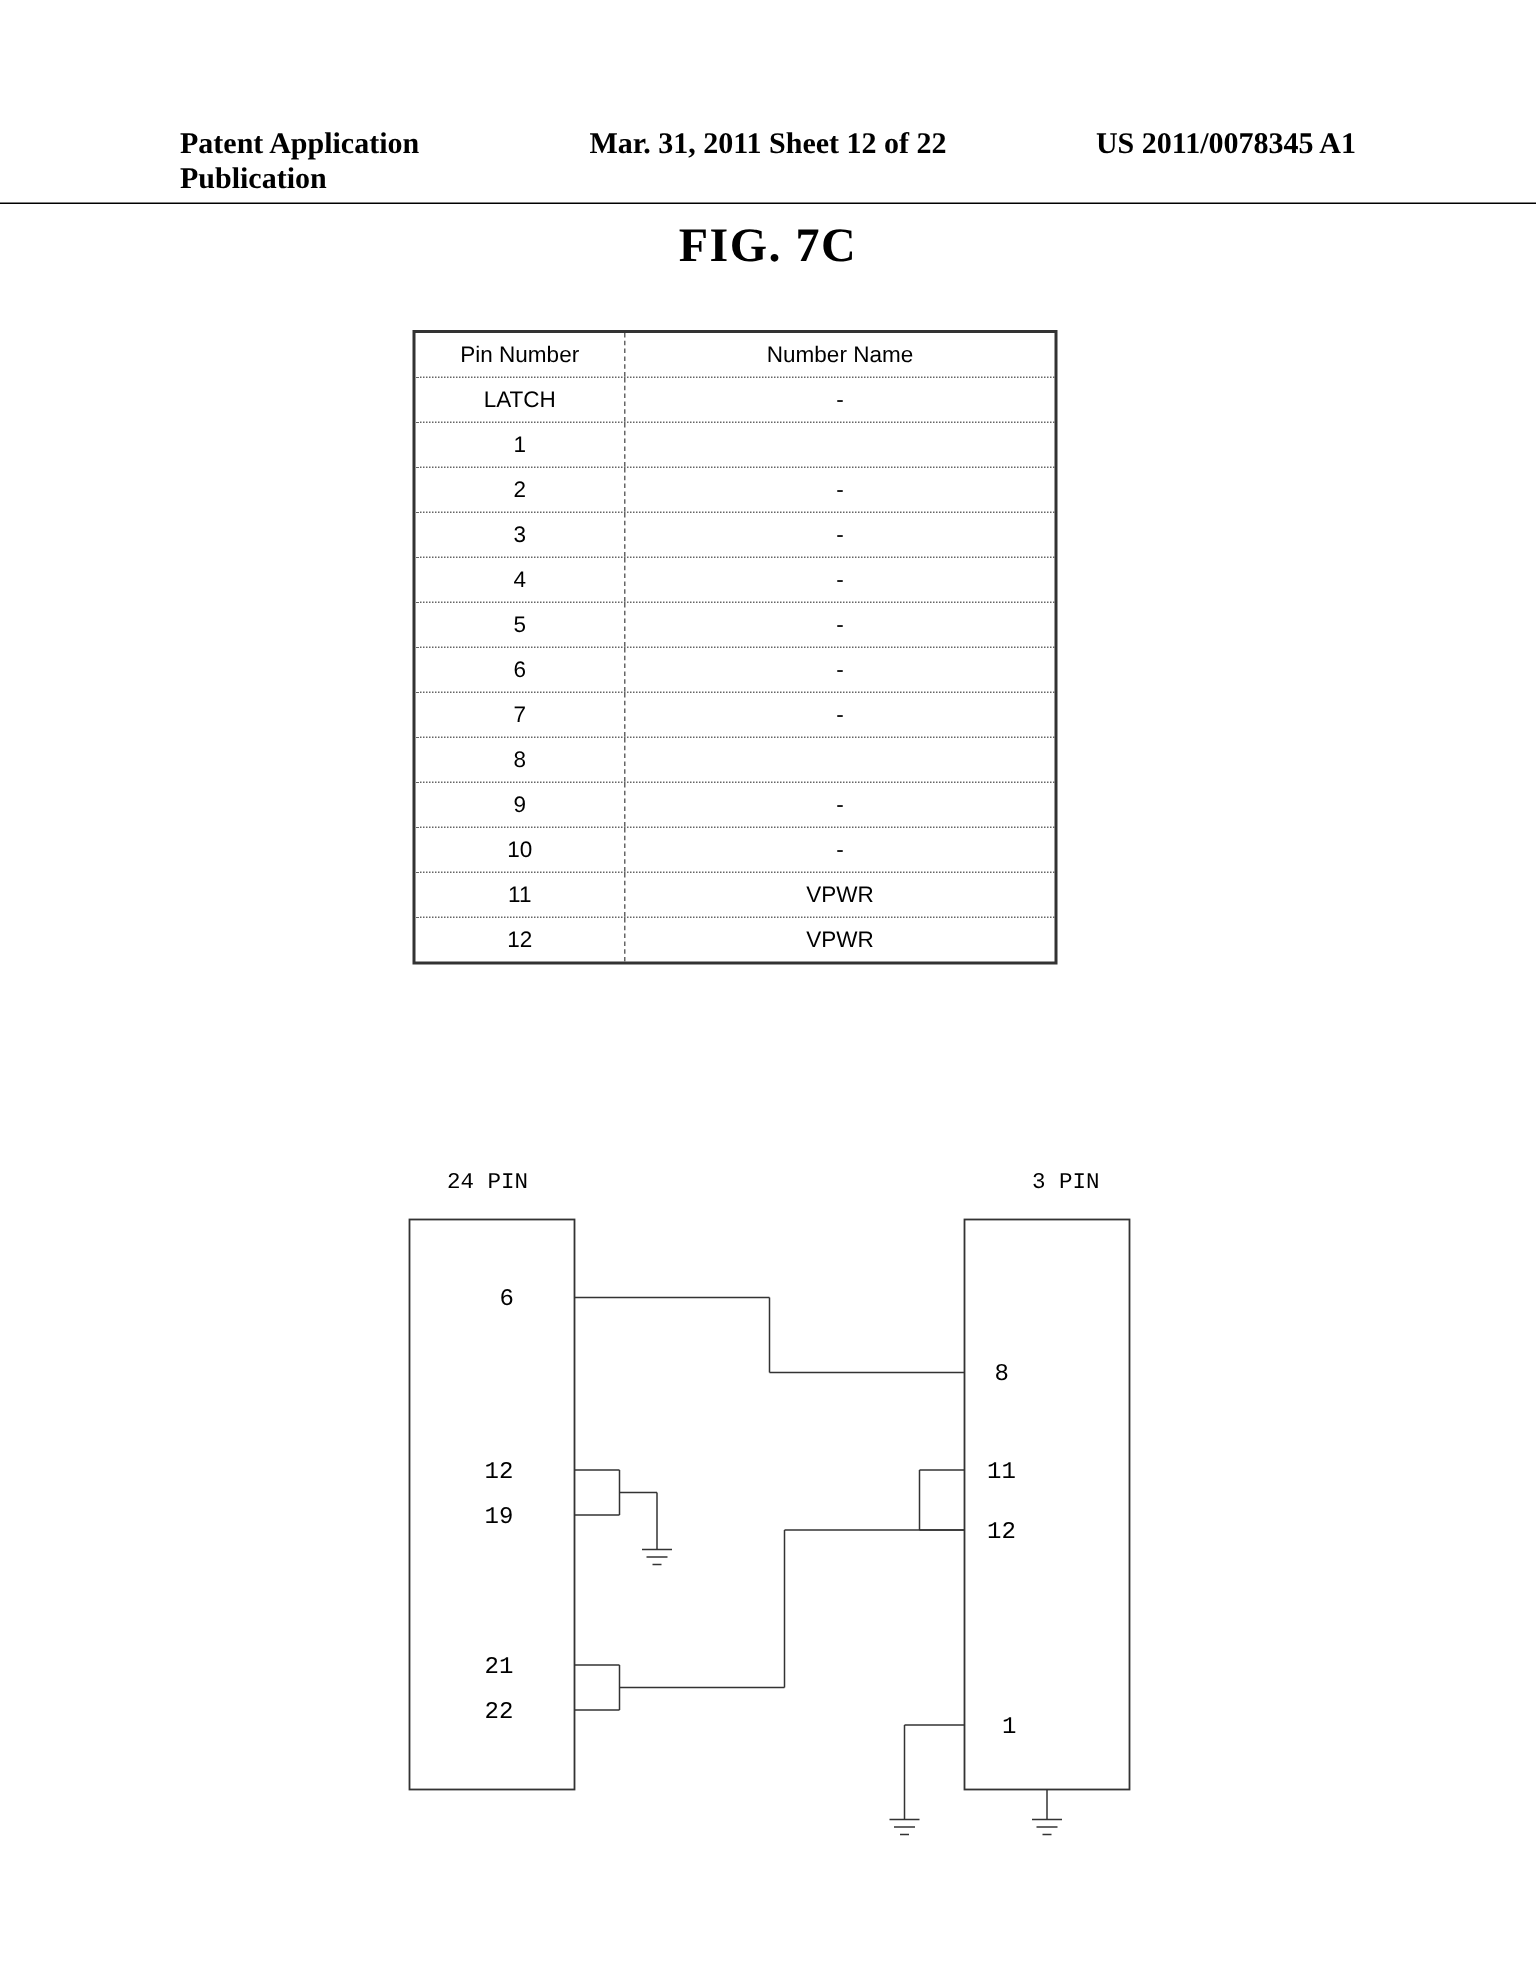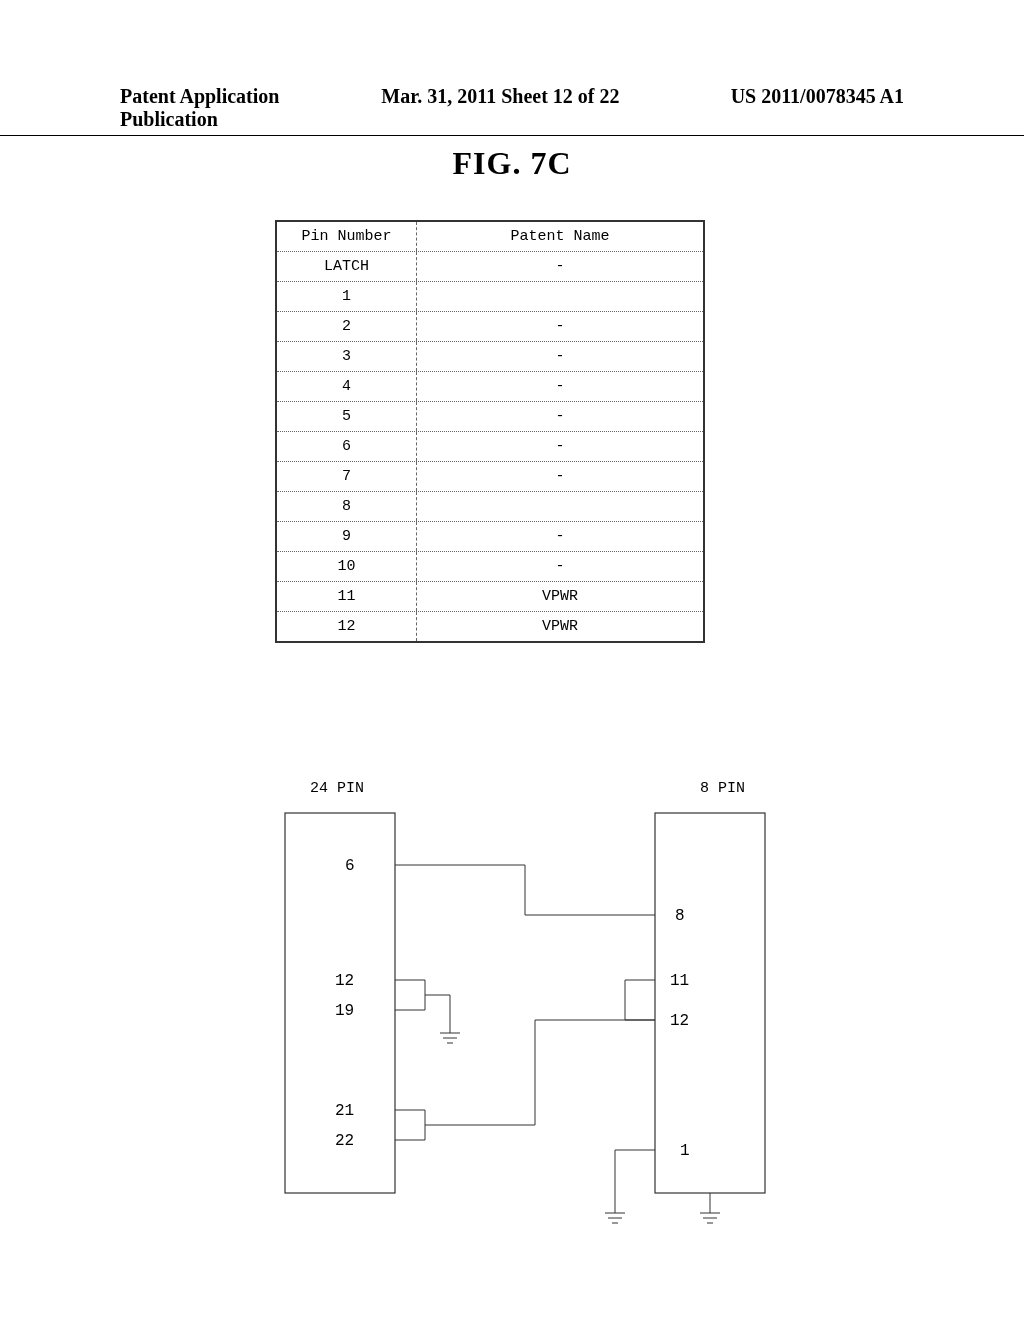--- a/index.html
+++ b/index.html
@@ -26,42 +26,42 @@
       font-size: 20px;
       font-weight: bold;
       border-bottom: 1px solid #000;
       padding-bottom: 4px;
     }
     .header-left {
       flex: 1;
     }
     .header-mid {
       flex: 1;
-      text-align: left;
+      text-align: center;
     }
     .header-right {
       flex: 1;
       text-align: right;
     }
     .figure-title {
       position: absolute;
       top: 145px;
       left: 50%;
       transform: translateX(-50%);
       font-size: 32px;
       font-weight: bold;
       letter-spacing: 1px;
     }
     .pin-table {
       position: absolute;
       top: 220px;
       left: 275px;
       width: 430px;
       border: 2px solid #333;
-      font-family: Liberation Mono, monospace;
+      font-family: Liberation Sans, sans-serif;
       font-size: 15px;
     }
     .pin-table .row {
       display: flex;
       border-bottom: 1px dotted #666;
     }
     .pin-table .row:last-child {
       border-bottom: none;
     }
     .pin-table .col1 {
@@ -74,21 +74,21 @@
       flex: 1;
       padding: 6px 10px;
       text-align: center;
     }
     .pin-table .header-row {
       font-weight: normal;
     }
     .diagram-area {
       position: absolute;
       top: 780px;
-      left: 275px;
+      left: 263px;
       width: 500px;
       height: 500px;
     }
     .label-24pin {
       position: absolute;
       top: 0;
       left: 35px;
       font-family: "Courier New", monospace;
       font-size: 15px;
     }
@@ -118,21 +118,21 @@
   <div class="header-left">Patent Application Publication</div>
   <div class="header-mid">Mar. 31, 2011  Sheet 12 of 22</div>
   <div class="header-right">US 2011/0078345 A1</div>
 </div>
 
 <div class="figure-title">FIG. 7C</div>
 
 <div class="pin-table">
   <div class="row header-row">
     <div class="col1">Pin Number</div>
-    <div class="col2">Patent Name</div>
+    <div class="col2">Number Name</div>
   </div>
   <div class="row">
     <div class="col1">LATCH</div>
     <div class="col2">-</div>
   </div>
   <div class="row">
     <div class="col1">1</div>
   </div>
   <div class="row">
     <div class="col1">2</div>
@@ -174,21 +174,21 @@
     <div class="col2">VPWR</div>
   </div>
   <div class="row">
     <div class="col1">12</div>
     <div class="col2">VPWR</div>
   </div>
 </div>
 
 <div class="diagram-area">
   <div class="label-24pin">24 PIN</div>
-  <div class="label-12pin">8 PIN</div>
+  <div class="label-12pin">3 PIN</div>
 
   <svg class="diagram-svg" viewBox="0 0 500 450">
 
     <rect x="10" y="8" width="110" height="380" fill="none" stroke="#333" stroke-width="1.2"></rect>
 
     <rect x="380" y="8" width="110" height="380" fill="none" stroke="#333" stroke-width="1.2"></rect>
 
     <text class="pin-label" x="70" y="65">6</text>
     <text class="pin-label" x="60" y="180">12</text>
     <text class="pin-label" x="60" y="210">19</text>

